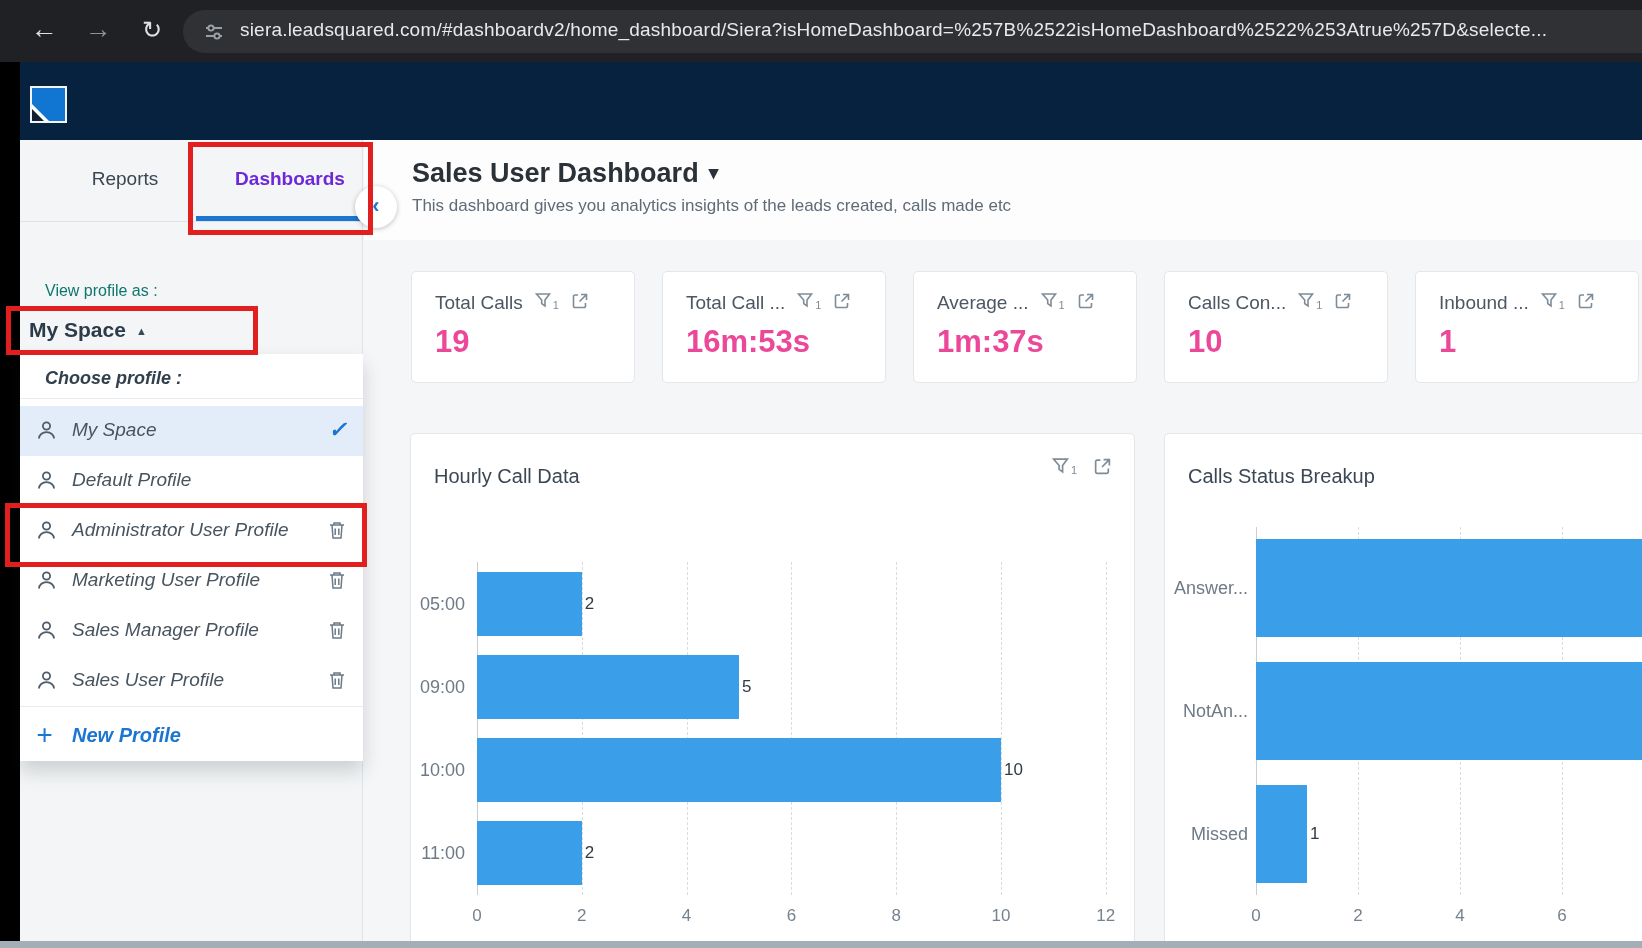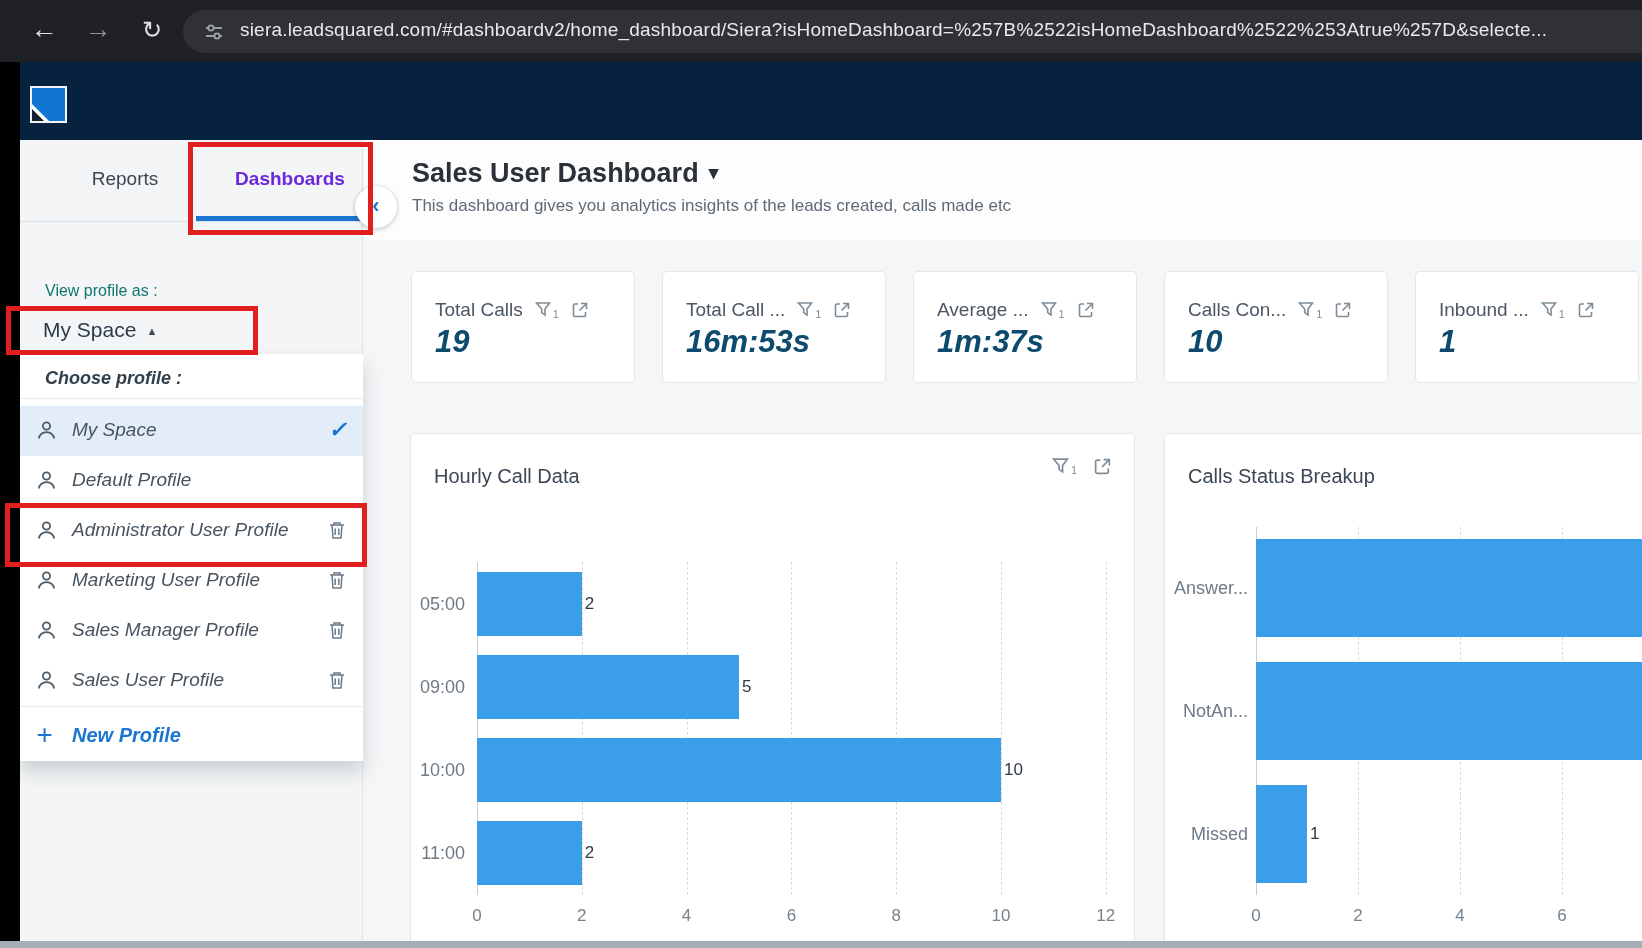--- a/index.html
+++ b/index.html
@@ -23,21 +23,21 @@
 
   
   .sidebar { position:absolute; left:20px; top:140px; width:343px; height:808px; background:#f3f5f6; border-right:1px solid #dfe3e7; z-index:5; }
   .tabrow { position:absolute; left:0; top:0; width:343px; height:82px; border-bottom:1px solid #dde2e6; }
   .tab { position:absolute; top:28px; font-size:19px; cursor:pointer; }
   .tab-reports { left:40px; width:130px; text-align:center; color:#3a4653; font-weight:500; }
   .tab-dash { left:190px; width:160px; text-align:center; color:#6d28d9; font-weight:600; }
   .tab-underline { position:absolute; left:176px; top:76px; width:166px; height:5px; background:#1b76d2; }
 
   .view-as { position:absolute; left:25px; top:142px; font-size:16px; color:#0f766e; }
-  .profile-select { position:absolute; left:23px; top:178px; font-size:21px; font-weight:400; color:#2c3b49; cursor:pointer; }
+  .profile-select { position:absolute; left:9px; top:178px; font-size:21px; font-weight:700; color:#2c3b49; cursor:pointer; }
   .profile-select .caret { font-size:11px; color:#3c4a58; margin-left:10px; vertical-align:2px; }
 
   .dropdown { position:absolute; left:20px; top:354px; width:343px; height:407px; background:#ffffff; box-shadow:0 10px 18px rgba(30,40,50,.18); z-index:7;font-style:italic; }
   .dd-heading { position:absolute; left:25px; top:14px; font-size:18px; font-weight:700; color:#32404d; }
   .dd-divider { position:absolute; left:0; width:343px; height:1px; background:#e8ebee; }
   .dd-row { position:absolute; left:0; width:343px; height:50px; cursor:pointer; }
   .dd-row.selected { background:#e3edf9; }
   .dd-row .p-ico { position:absolute; left:16px; top:14px; }
   .dd-row .lbl { position:absolute; left:52px; top:13px; font-size:19px; color:#47545f; white-space:nowrap; }
   .dd-row .trash { position:absolute; right:18px; top:15px; cursor:pointer; }
@@ -50,23 +50,23 @@
                   box-shadow:0 1px 5px rgba(0,0,0,.25); z-index:40; cursor:pointer; text-align:center; }
   .collapse-btn span { font-size:22px; font-weight:700; color:#1b76d2; line-height:40px; }
 
   
   .main-header { position:absolute; left:364px; top:140px; width:1278px; height:100px; background:#fdfdfe; z-index:4; }
   .dash-title { position:absolute; left:48px; top:18px; font-size:27px; font-weight:700; color:#2b3138; }
   .dash-title .caret { font-size:19px; color:#2b3138; margin-left:10px; vertical-align:3px; }
   .dash-sub { position:absolute; left:48px; top:56px; font-size:17px; color:#5f6b76; white-space:nowrap; }
 
   .kpi { position:absolute; top:271px; width:224px; height:112px; background:#fff; border:1px solid #e4e7ea; border-radius:5px; z-index:4; }
-  .kpi-head { position:absolute; left:23px; top:20px; display:flex; align-items:center; gap:12px;margin-top:7px; }
+  .kpi-head { position:absolute; left:23px; top:20px; display:flex; align-items:flex-start; gap:12px; }
   .kpi-label { font-size:19px; color:#4b5763; white-space:nowrap; }
-  .kpi-value { position:absolute; left:23px; top:52px; font-size:31px; font-weight:700; color:#0c4a6e;font-style:italic; }
+  .kpi-value { position:absolute; left:23px; top:52px; font-size:31px; font-weight:700; color:#ec4899; }
 
   .chart-card { position:absolute; top:433px; height:560px; background:#fff; border:1px solid #e4e7ea; border-radius:5px; z-index:2; }
   .chart-title { position:absolute; top:465px; font-size:20px; color:#3b4754; z-index:5; }
   .chart-icons { position:absolute; top:457px; display:flex; gap:16px; z-index:5; }
 
   .icon-btn { cursor:pointer; position:relative; display:inline-flex; align-items:flex-start; }
   .fbadge { font-size:11px; color:#7e8c98; margin-left:1px; margin-top:7px; }
 
   
   .gridline { position:absolute; width:0; border-left:1px dashed #d8dce0; z-index:3; }

